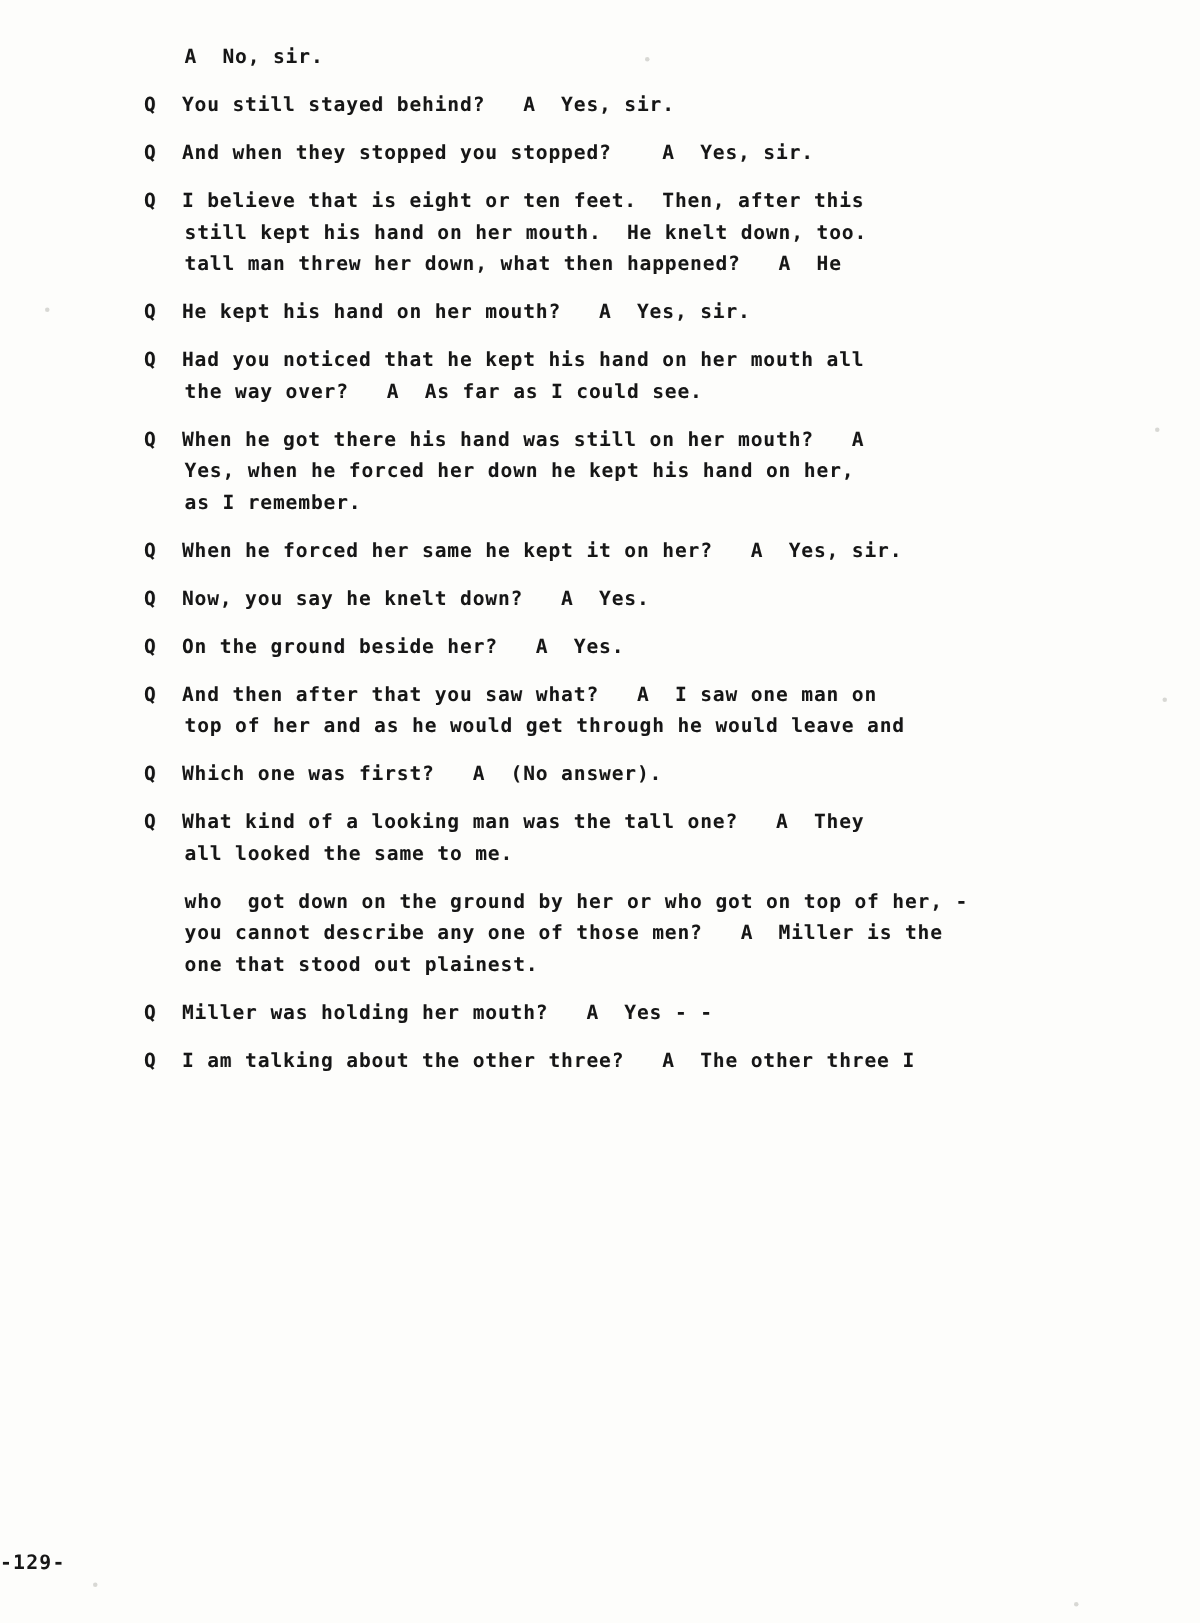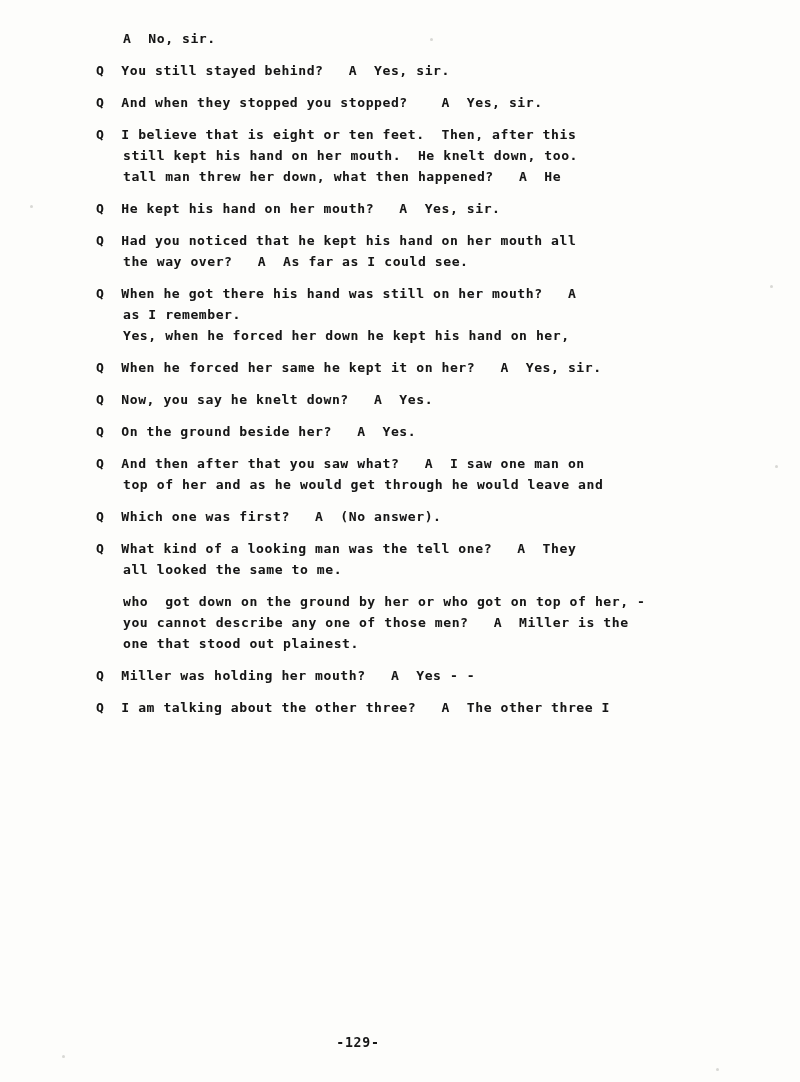--- a/index.html
+++ b/index.html
@@ -52,21 +52,21 @@
     padding-left: 27px;
   }
   .first-line {
     padding-left: 27px;
   }
   #page-number {
     position: absolute;
     left: 0;
     top: 1035px;
     width: 716px;
-    text-align: center;
+    text-align: left;
     font-size: 13.2px;
     letter-spacing: 0.8px;
     font-weight: 600;
     color: #161616;
     font-family: "DejaVu Sans Mono", monospace;
   }
 </style>
 </head>
 <body>
 
@@ -96,41 +96,41 @@
       </div>
       <div class="qa-block">
         <span class="line">Q  He kept his hand on her mouth?   A  Yes, sir.</span>
       </div>
       <div class="qa-block">
         <span class="line">Q  Had you noticed that he kept his hand on her mouth all</span>
         <span class="line indent">the way over?   A  As far as I could see.</span>
       </div>
       <div class="qa-block">
         <span class="line">Q  When he got there his hand was still on her mouth?   A</span>
+        <span class="line indent">Yes, when he forced her down he kept his hand on her,</span>
         <span class="line indent">as I remember.</span>
-        <span class="line indent">Yes, when he forced her down he kept his hand on her,</span>
       </div>
       <div class="qa-block">
         <span class="line">Q  When he forced her same he kept it on her?   A  Yes, sir.</span>
       </div>
       <div class="qa-block">
         <span class="line">Q  Now, you say he knelt down?   A  Yes.</span>
       </div>
       <div class="qa-block">
         <span class="line">Q  On the ground beside her?   A  Yes.</span>
       </div>
       <div class="qa-block">
         <span class="line">Q  And then after that you saw what?   A  I saw one man on</span>
         <span class="line indent">top of her and as he would get through he would leave and</span>
       </div>
       <div class="qa-block">
         <span class="line">Q  Which one was first?   A  (No answer).</span>
       </div>
       <div class="qa-block">
-        <span class="line">Q  What kind of a looking man was the tell one?   A  They</span>
+        <span class="line">Q  What kind of a looking man was the tall one?   A  They</span>
         <span class="line indent">all looked the same to me.</span>
       </div>
       <div class="qa-block">
         <span class="line indent">who  got down on the ground by her or who got on top of her, -</span>
         <span class="line indent">you cannot describe any one of those men?   A  Miller is the</span>
         <span class="line indent">one that stood out plainest.</span>
       </div>
       <div class="qa-block">
         <span class="line">Q  Miller was holding her mouth?   A  Yes - -</span>
       </div>

